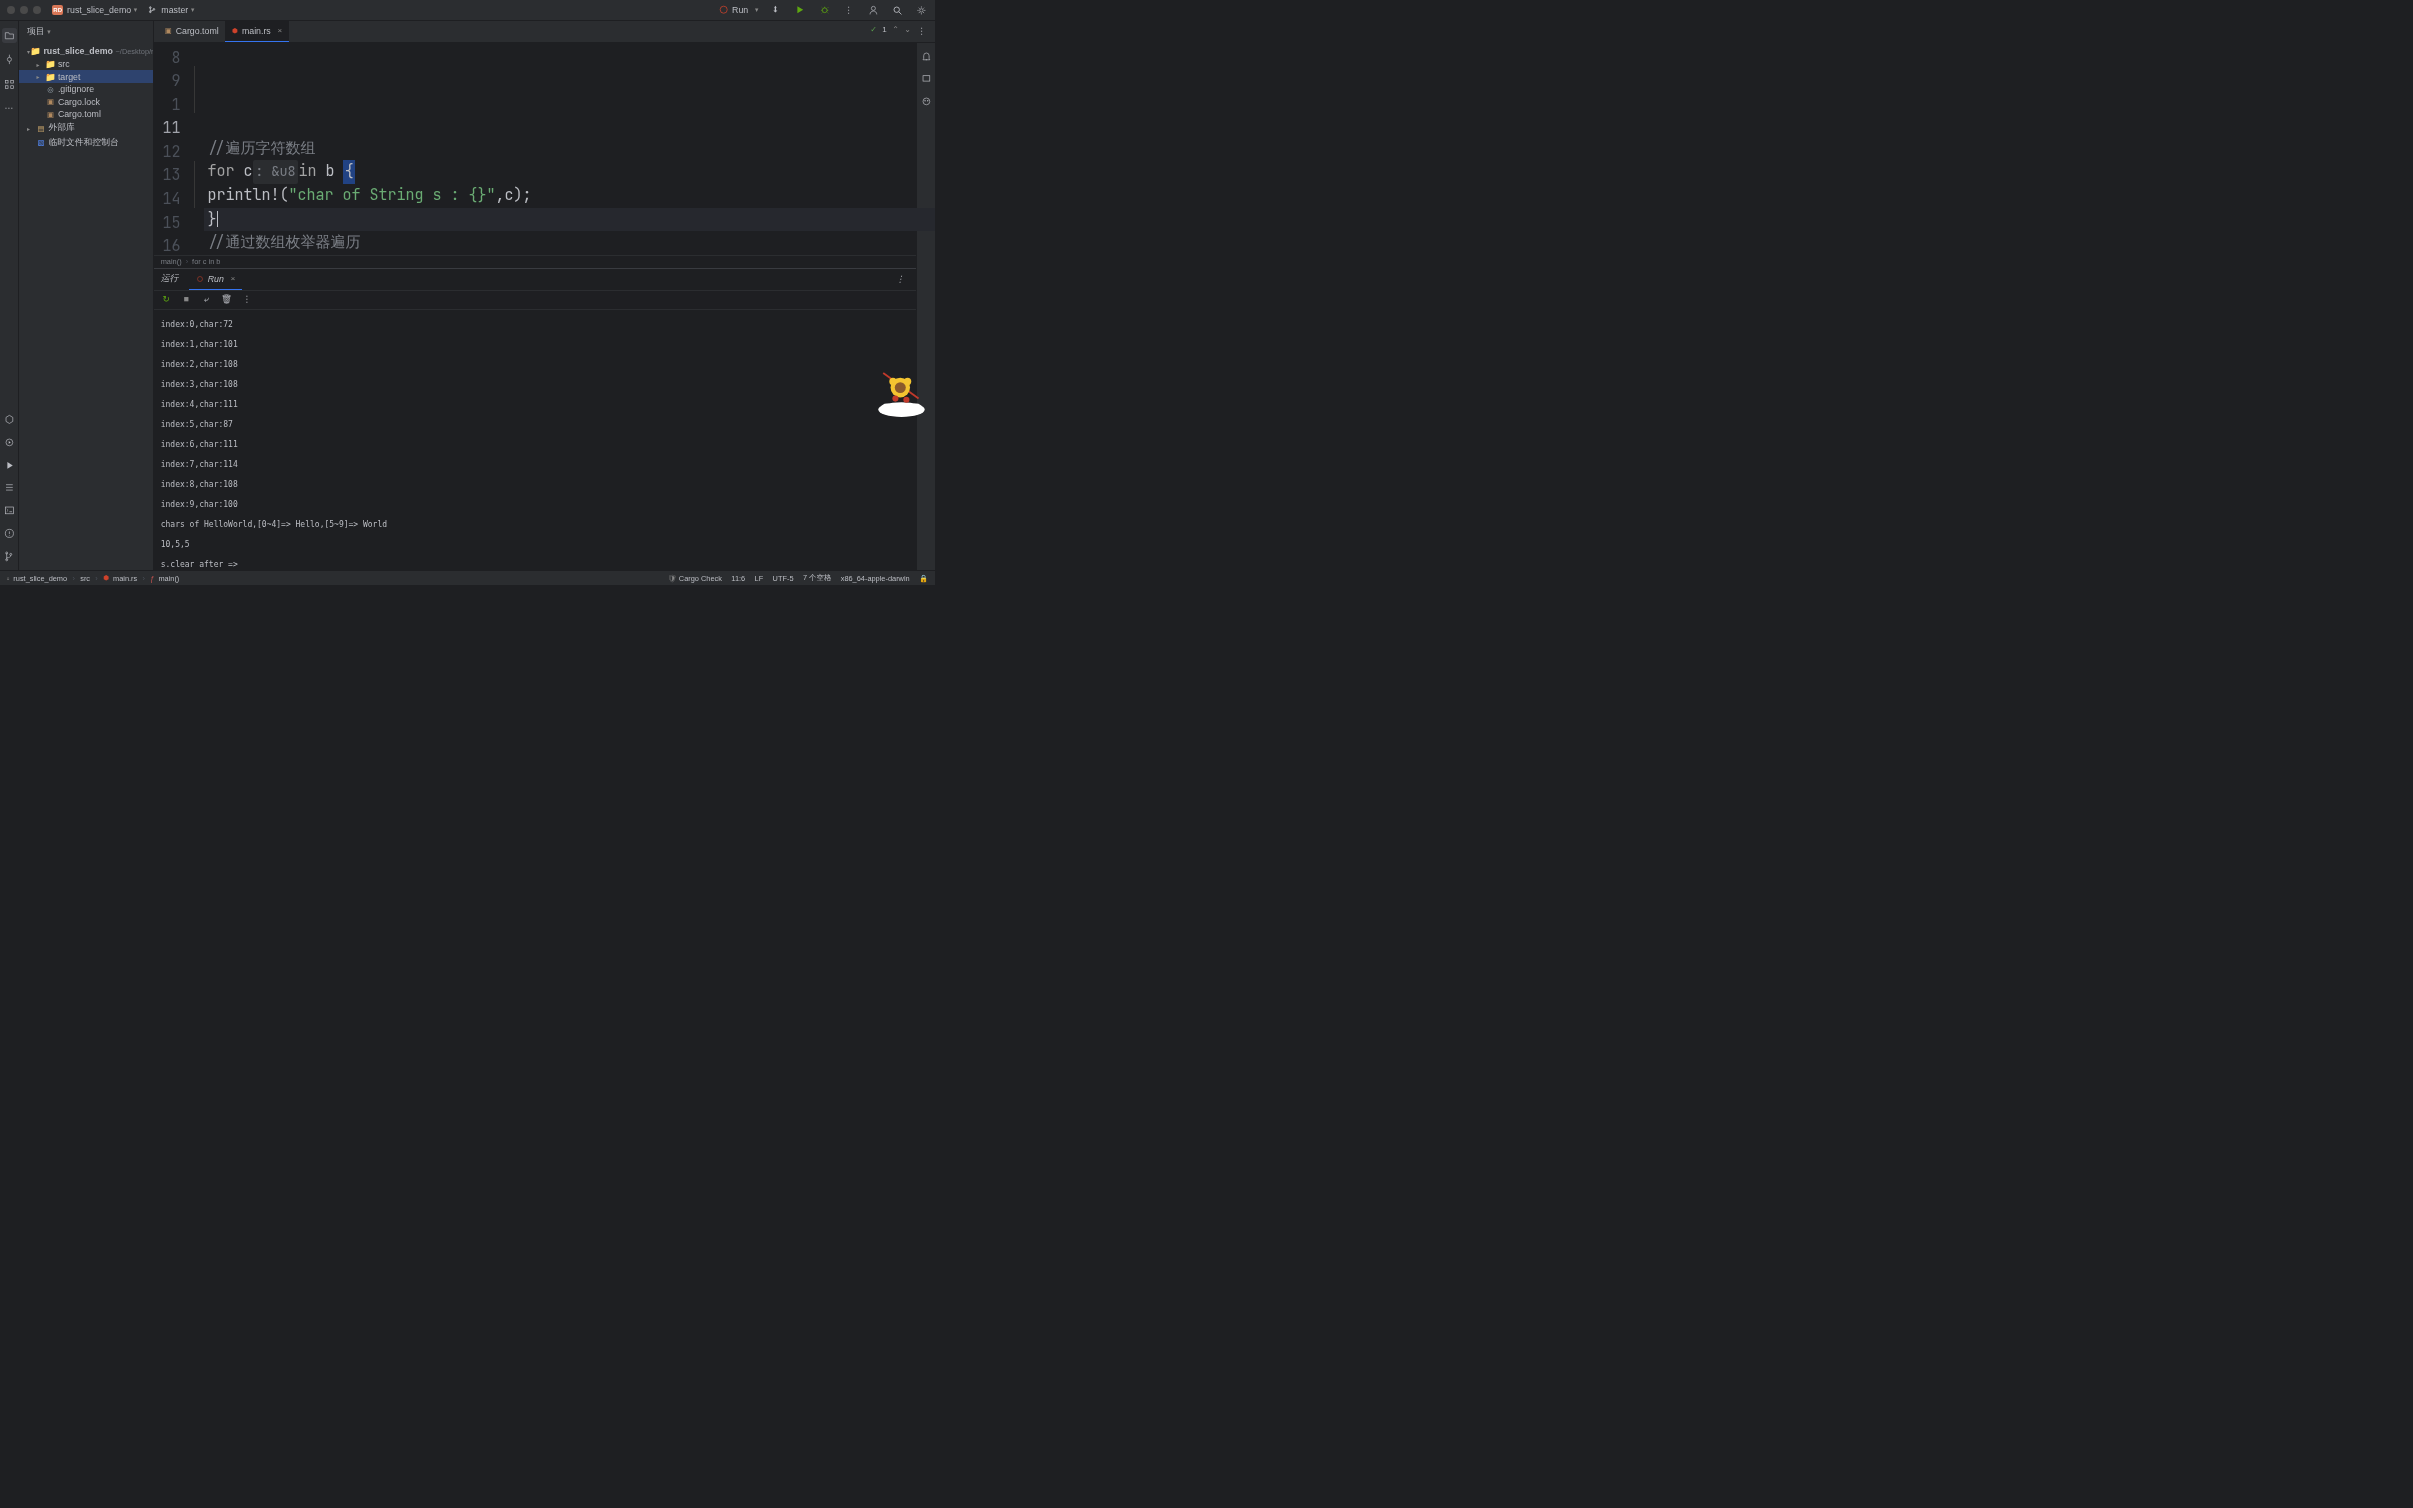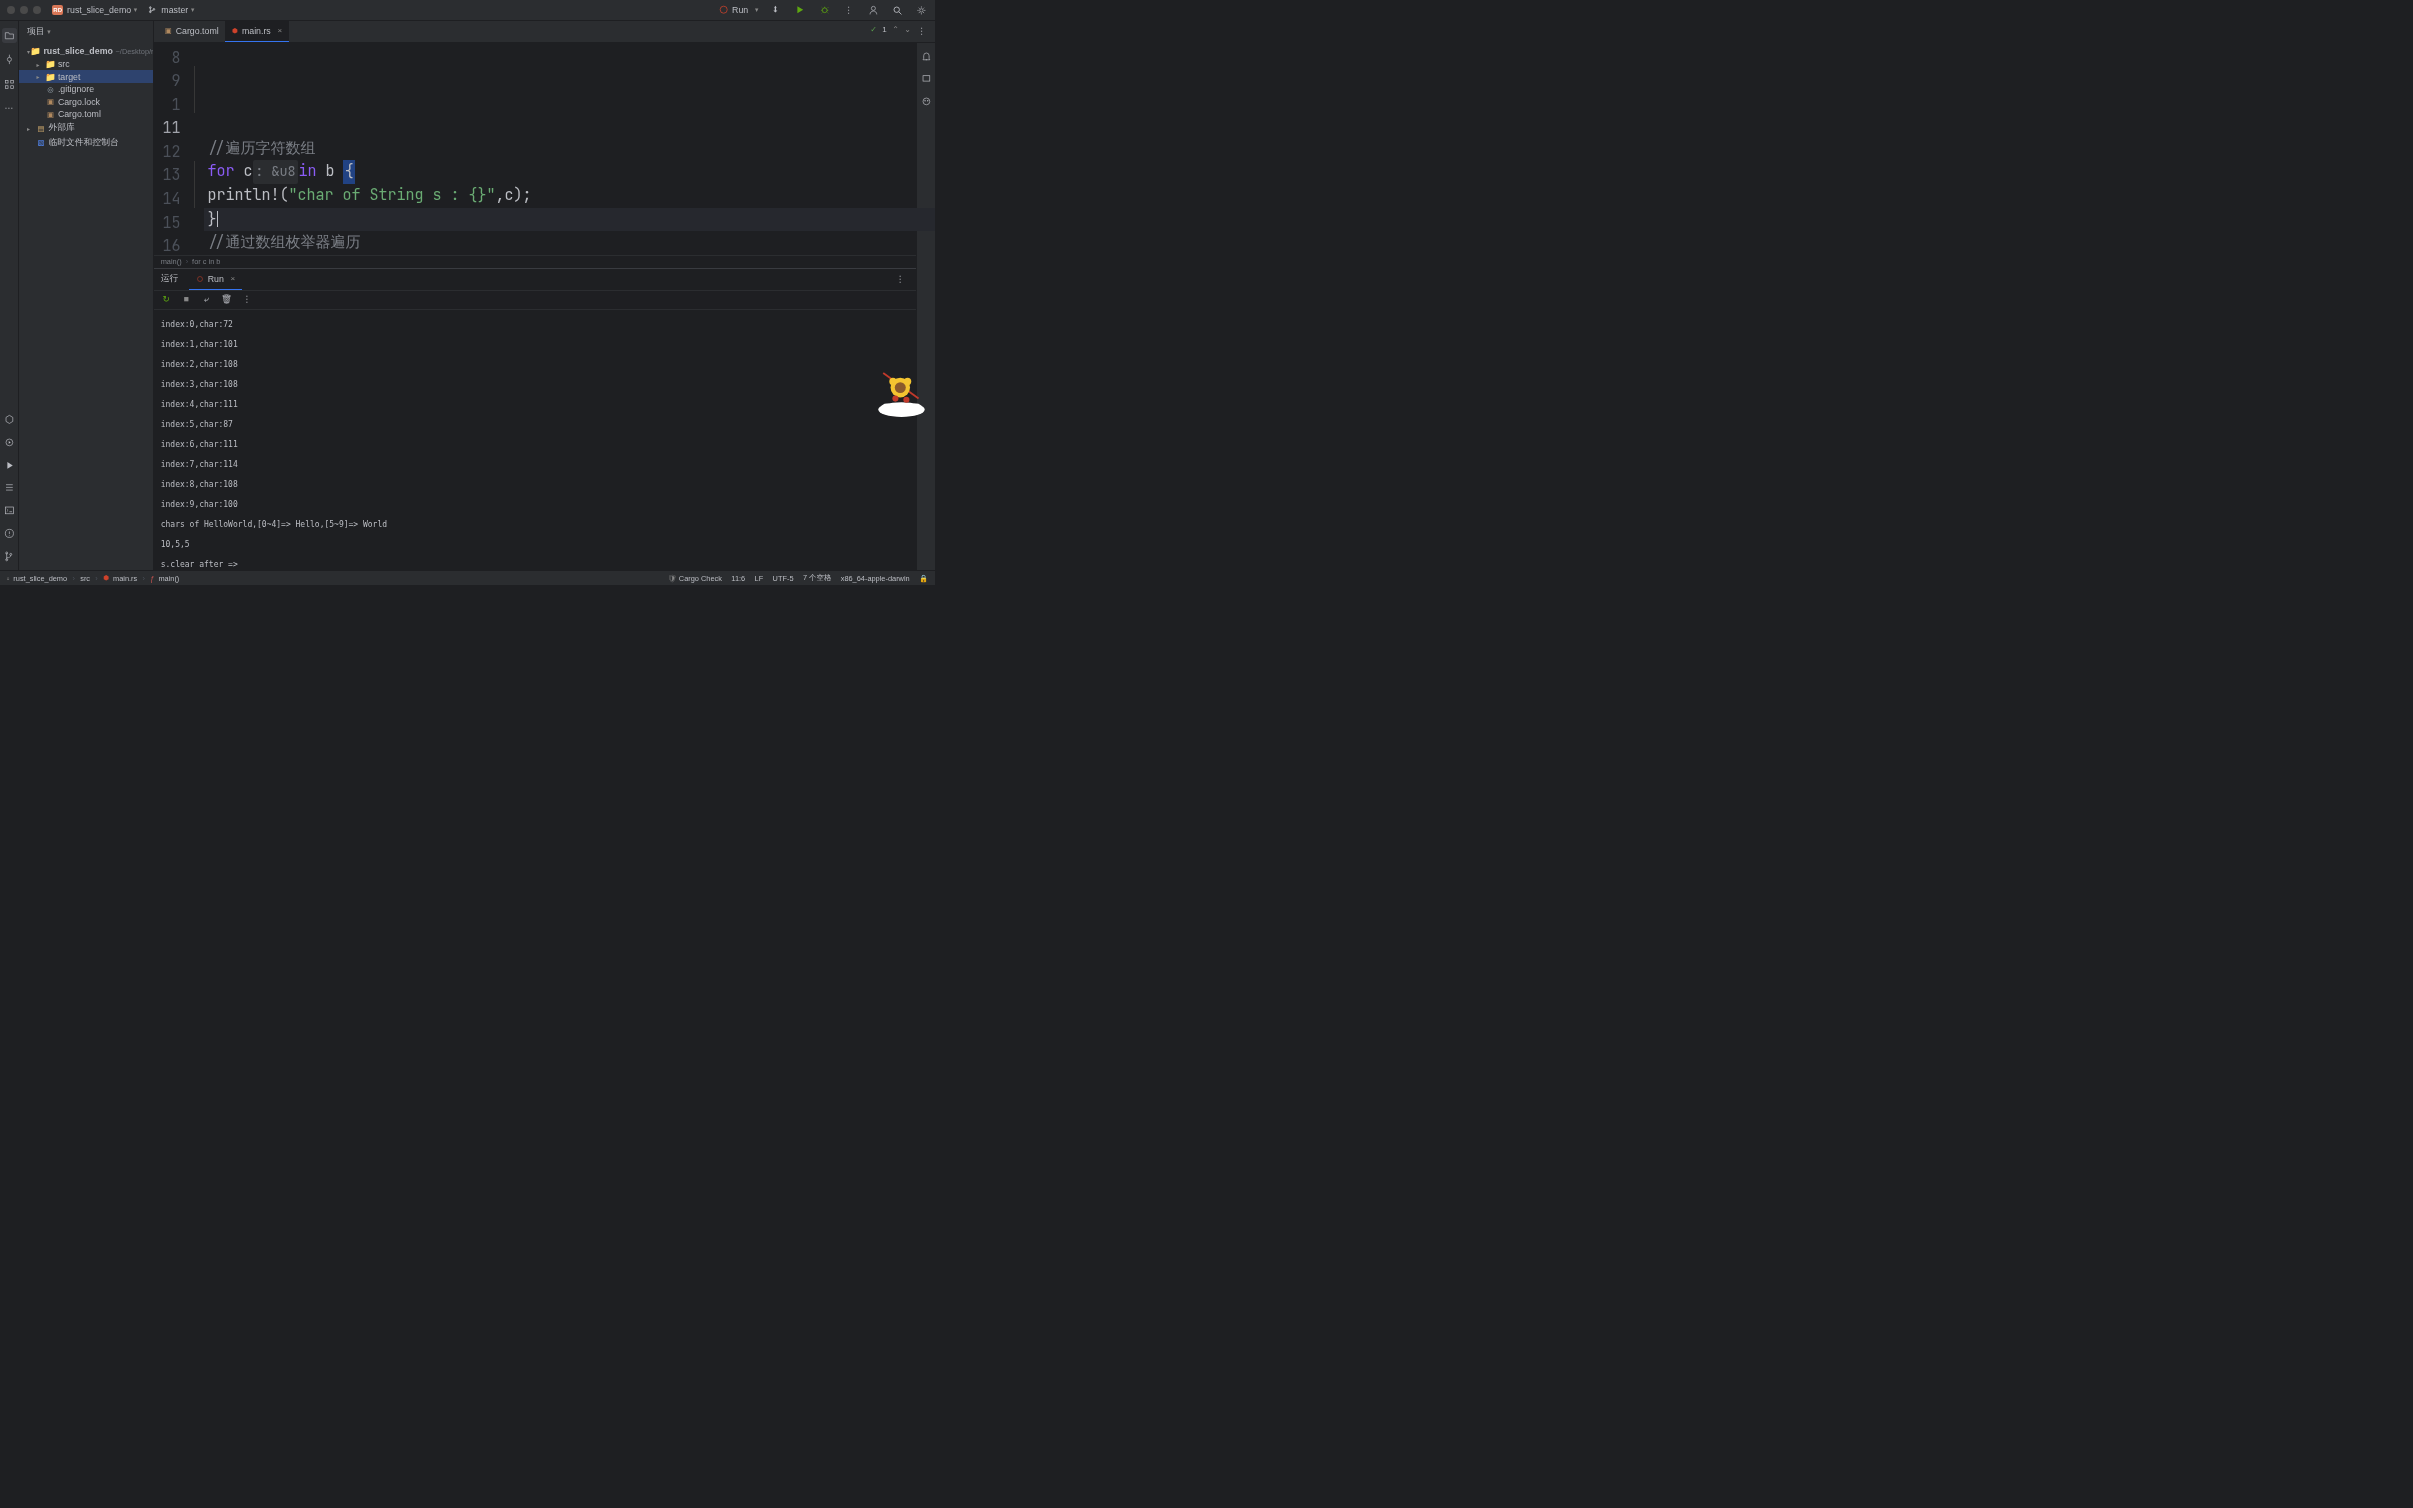--- a/index.html
+++ b/index.html
@@ -104,21 +104,21 @@
   line-height: 23.6px;
 }
 .gutter .current { color: #a1a3ab; }
 .code {
   flex: 1; padding-top: 0; padding-left: 13.5px;
   font-family: "JetBrains Mono", Menlo, monospace; font-size: 15px;
   line-height: 23.6px; white-space: pre; color: #bcbec4; position: relative;
 }
 .code-line { height: 23.6px; display: flex; align-items: center; padding-left: 4px; }
 .code-line.highlighted { background: #26282e; }
-.kw { color: #8b5cf6; }
+.kw { color: #a3a3a3; }
 .str { color: #6aab73; }
 .comment { color: #7a7e85; }
 .macro { color: #bcbec4; }
 .type-hint { background: #2b2d30; color: #7a7e85; padding: 0 2.7px; border-radius: 2px; font-size: 13.5px; }
 .cursor-box { background: #214283; padding: 0 1.3px; }
 
 .indent-guide {
   position: absolute; width: 0.7px; background: #373737;
 }
 
@@ -134,20 +134,21 @@
 }
 .breadcrumb-bar .sep { margin: 0 4px; color: #4b5059; }
 
 .run-panel {
   height: 302px; background: #1e1f22; display: flex; flex-direction: column;
   border-top: 0.7px solid #393b40;
 }
 .run-tabs {
   height: 21.5px; display: flex; align-items: center; padding: 0 6.7px;
   border-bottom: 0.7px solid #2b2d30;
+  font-style: italic;
 }
 .run-tab-label { margin-right: 10.8px; font-size: 8.8px; }
 .run-tab {
   display: flex; align-items: center; padding: 0 6.7px; height: 100%;
   gap: 4px; font-size: 8.8px; border-bottom: 1.3px solid #3574f0;
 }
 .run-tab-close { color: #888; font-size: 8px; margin-left: 2.7px; cursor: pointer; }
 .run-tabs-right { margin-left: auto; display: flex; gap: 8px; }
 
 .run-toolbar {

